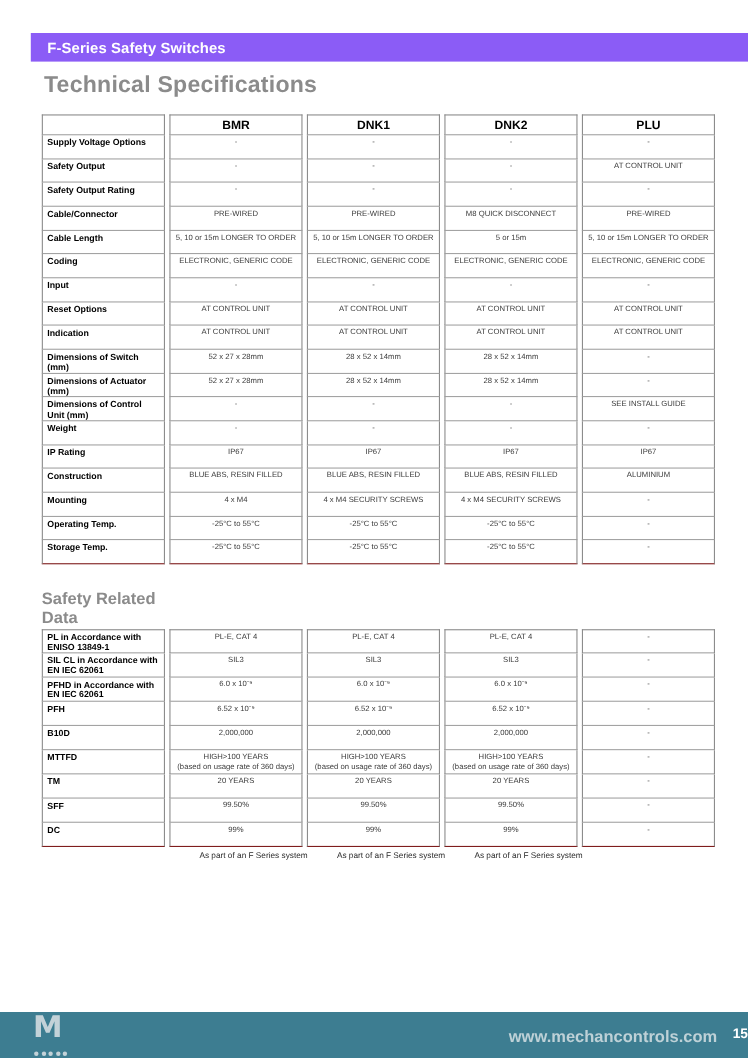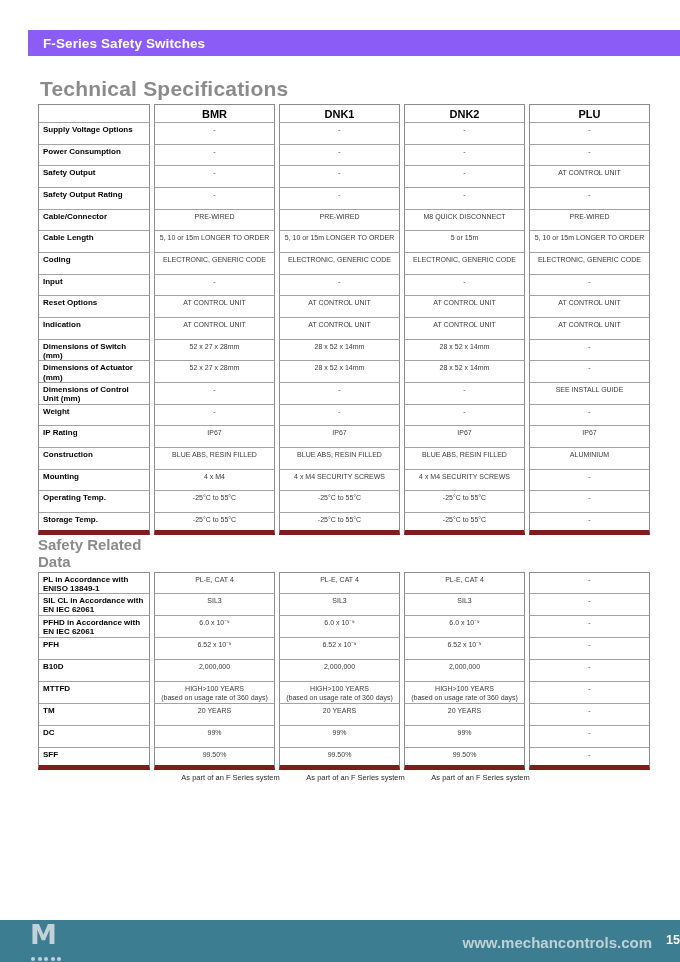--- a/index.html
+++ b/index.html
@@ -4,34 +4,34 @@
 <style>
   html,body{margin:0;padding:0;}
   body{width:680px;height:962px;background:#ffffff;font-family:"Liberation Sans",sans-serif;position:relative;overflow:hidden;}
   .page{position:absolute;inset:0;background:#fff;}
 
   
   .header-bar{position:absolute;top:30px;left:28px;width:652px;height:26px;background:#8b5cf6;display:flex;align-items:center;}
   .header-bar .ht{color:#ffffff;font-weight:bold;font-size:13.5px;padding-left:15px;letter-spacing:.1px;}
 
   
-  .page-title{position:absolute;top:77px;left:40px;margin:0;font-size:21px;font-weight:bold;color:#8b8b8b;letter-spacing:.2px;}
+  .page-title{position:absolute;top:66px;left:40px;margin:0;font-size:21px;font-weight:bold;color:#8b8b8b;letter-spacing:.2px;}
   .section-title{position:absolute;top:537px;left:38px;margin:0;width:125px;font-size:15px;font-weight:bold;color:#8b8b8b;line-height:1.1;}
 
   
   .spec-table{position:absolute;left:38px;width:563px;border-radius:21px;}
   #table1{top:104px;}
   #table2{top:572px;}
   .t-row{display:flex;gap:4px;}
   #table1 .t-row{height:21.68px;}
   #table1 .header-row{height:19px;}
   #table2 .t-row{height:22px;}
   .cell{box-sizing:border-box;flex:none;border-left:1px solid #8c8c8c;border-right:1px solid #8c8c8c;border-bottom:1px solid #a3a3a3;overflow:hidden;}
   .t-row:first-child .cell{border-top:1px solid #8c8c8c;}
-  .t-row:last-child .cell{border-bottom:5px solid #7f1d1d;}
+  .t-row:last-child .cell{border-bottom:1px solid #7f1d1d;}
   .cell.label{width:112px;font-size:8px;font-weight:bold;color:#000;text-align:left;padding:2px 3px 0 4px;line-height:1.15;}
   .cell.hdr{width:121px;font-size:11px;font-weight:bold;color:#000;text-align:center;padding-top:3px;}
   .cell.val{width:121px;font-size:7px;color:#3a3a3a;text-align:center;padding:3px 1px 0 1px;line-height:1.25;white-space:pre-line;}
 
   
   .caption-row{position:absolute;top:773px;left:54px;width:612px;display:flex;gap:4px;}
   .caption-row .cap{flex:none;width:121px;font-size:7.5px;color:#2b2b2b;text-align:center;}
   .caption-row .spacer{flex:none;width:112px;}
 
   
@@ -63,27 +63,20 @@
         <div class="cell hdr">PLU</div>
       </div>
       <div class="t-row">
         <div class="cell label">Supply Voltage Options</div>
         <div class="cell val">-</div>
         <div class="cell val">-</div>
         <div class="cell val">-</div>
         <div class="cell val">-</div>
       </div>
       <div class="t-row">
-        <div class="cell label">Power Consumption</div>
-        <div class="cell val">-</div>
-        <div class="cell val">-</div>
-        <div class="cell val">-</div>
-        <div class="cell val">-</div>
-      </div>
-      <div class="t-row">
         <div class="cell label">Safety Output</div>
         <div class="cell val">-</div>
         <div class="cell val">-</div>
         <div class="cell val">-</div>
         <div class="cell val">AT CONTROL UNIT</div>
       </div>
       <div class="t-row">
         <div class="cell label">Safety Output Rating</div>
         <div class="cell val">-</div>
         <div class="cell val">-</div>
@@ -246,31 +239,31 @@
         <div class="cell val">-</div>
       </div>
       <div class="t-row">
         <div class="cell label">TM</div>
         <div class="cell val">20 YEARS</div>
         <div class="cell val">20 YEARS</div>
         <div class="cell val">20 YEARS</div>
         <div class="cell val">-</div>
       </div>
       <div class="t-row">
+        <div class="cell label">SFF</div>
+        <div class="cell val">99.50%</div>
+        <div class="cell val">99.50%</div>
+        <div class="cell val">99.50%</div>
+        <div class="cell val">-</div>
+      </div>
+      <div class="t-row">
         <div class="cell label">DC</div>
         <div class="cell val">99%</div>
         <div class="cell val">99%</div>
         <div class="cell val">99%</div>
-        <div class="cell val">-</div>
-      </div>
-      <div class="t-row">
-        <div class="cell label">SFF</div>
-        <div class="cell val">99.50%</div>
-        <div class="cell val">99.50%</div>
-        <div class="cell val">99.50%</div>
         <div class="cell val">-</div>
       </div>
     </div>
 
   <div id="captionRow" class="caption-row">
       <div class="spacer"></div>
       <div class="cap">As part of an F Series system</div>
       <div class="cap">As part of an F Series system</div>
       <div class="cap">As part of an F Series system</div>
       <div class="cap"></div>

